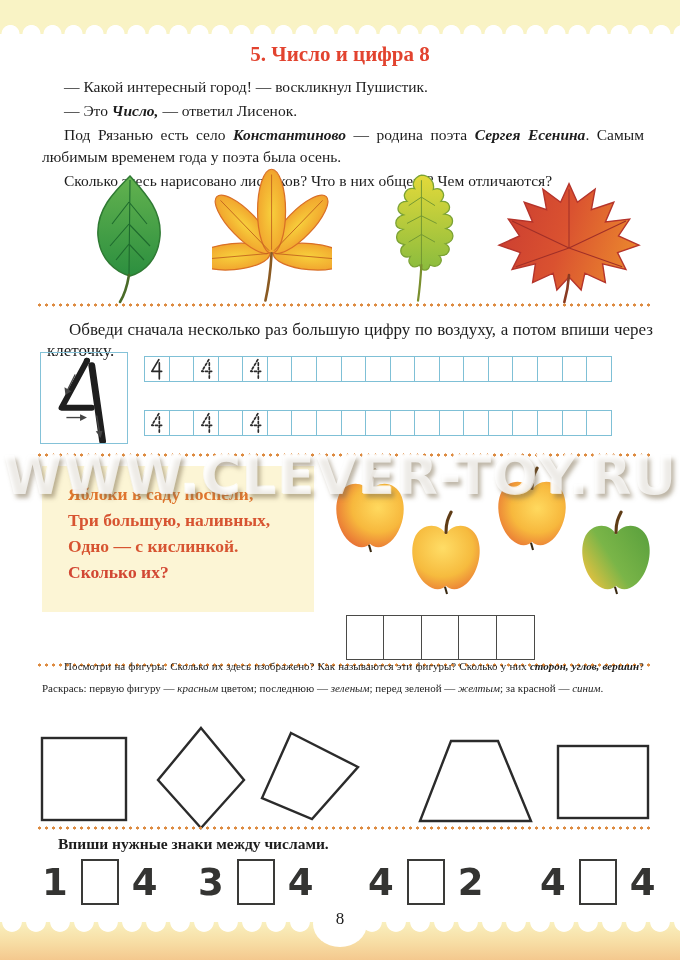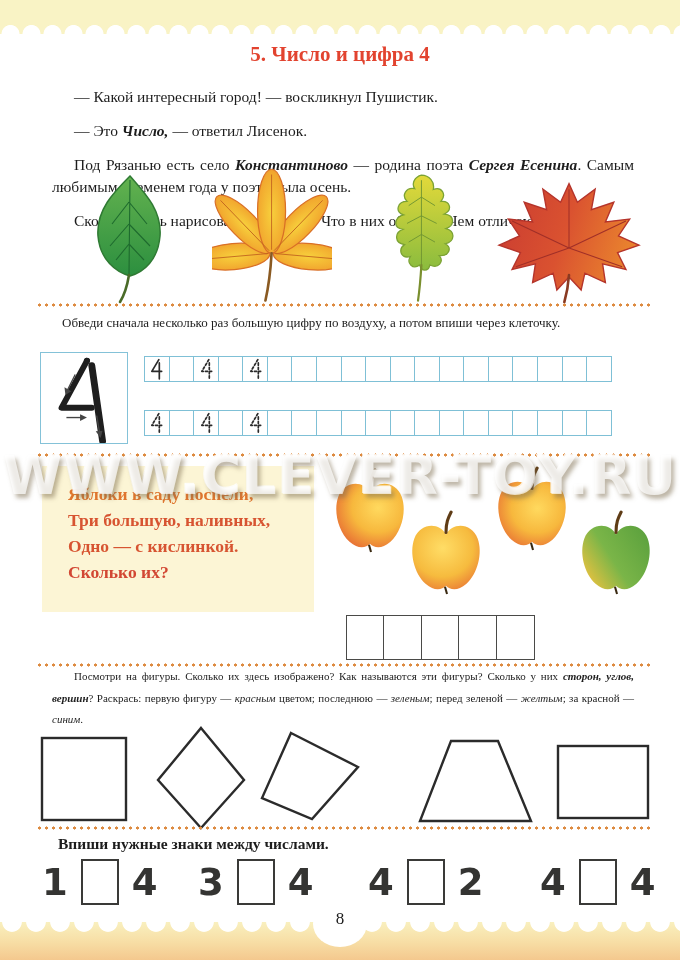--- a/index.html
+++ b/index.html
@@ -24,25 +24,25 @@
   .dots{position:absolute;left:36px;right:28px;height:4px;
      background-image:radial-gradient(circle,#dd8a3f 1.35px,rgba(0,0,0,0) 1.8px);
      background-size:7px 4px;background-repeat:repeat-x;}
   .d1{top:303px;} .d2{top:453px;} .d3{top:663px;} .d4{top:826px;}
 
   
   .title{position:absolute;top:42px;left:0;width:680px;margin:0;text-align:center;
      font-size:21px;font-weight:bold;color:#e2432f;}
   .textblock{position:absolute;left:40px;width:606px;font-size:15.5px;line-height:22px;}
   .intro{top:74px;}
-  .textblock p{margin:12px;text-indent:22px;}
+  .textblock p{margin:2px;text-indent:22px;}
   .just{text-align:justify;}
   .bi{font-weight:bold;font-style:italic;}
   .it{font-style:italic;}
-  .instr{position:absolute;left:40px;width:606px;top:312px;margin:0;font-size:13px;
+  .instr{position:absolute;left:40px;width:606px;top:312px;margin:7px;font-size:17px;
      line-height:21px;text-indent:22px;text-align:justify;}
   .figtext{top:654px;font-size:11px;line-height:21.5px;}
 
   
   .leaf{position:absolute;}
   .leaf svg{display:block;}
 
   
   .demo-box{position:absolute;left:40px;top:352px;width:88px;height:92px;
      border:1.6px solid #84c2d8;box-sizing:border-box;}
@@ -86,21 +86,21 @@
      text-shadow:3px 4px 4px rgba(125,110,80,0.5), -1px -1px 0 rgba(255,255,255,0.85);
      pointer-events:none;}
 </style>
 </head>
 <body>
 
 <div class="sheet">
 
   <div class="band-top"></div>
 
-  <h1 class="title">5. Число и цифра 4</h1>
+  <h1 class="title">5. Число и цифра 8</h1>
 
   <div class="textblock intro">
     <p><span>— Какой интересный город! — воскликнул Пушистик.</span></p>
     <p><span>— Это </span><span class="bi">Число,</span><span> — ответил Лисенок.</span></p>
     <p class="just"><span>Под Рязанью есть село </span><span class="bi">Константиново</span><span> — родина поэта </span><span class="bi">Сергея Есенина</span><span>. Самым любимым временем года у поэта была осень.</span></p>
     <p><span>Сколько здесь нарисовано листиков? Что в них общего? Чем отличаются?</span></p>
   </div>
 
   <div class="leaf" style="left:72px;top:172px;">
     <svg width="115" height="132" viewBox="0 0 115 132">

